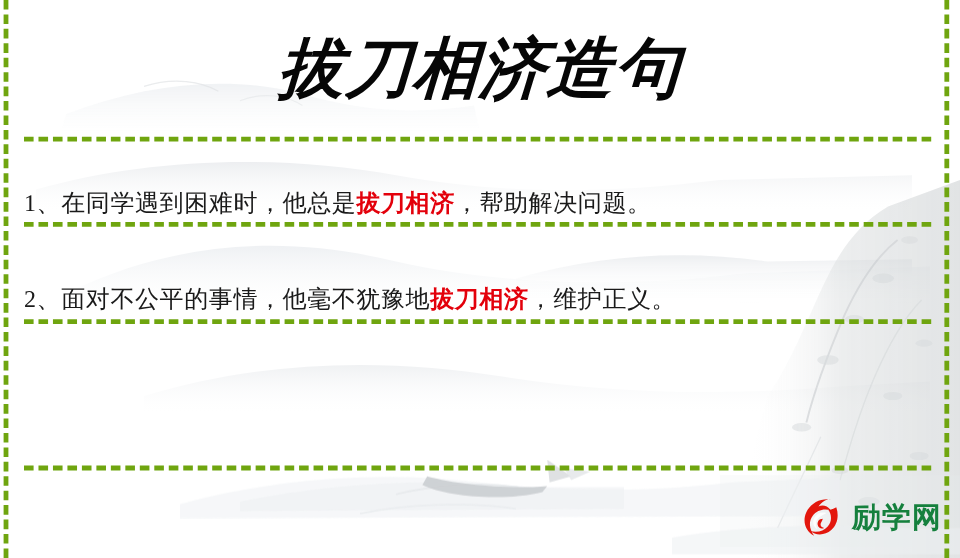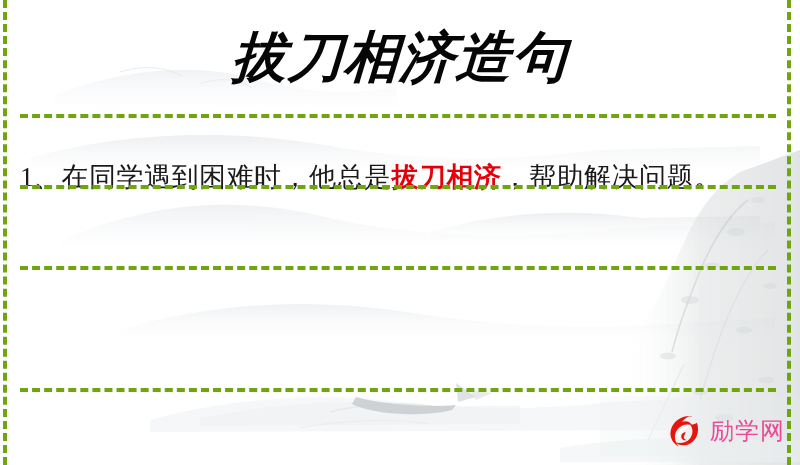--- a/index.html
+++ b/index.html
@@ -71,21 +71,21 @@
   .rule-1 { top: 114px; }
   .rule-2 { top: 185px; }
   .rule-3 { top: 266px; }
   .rule-4 { top: 388px; }
 
   .sentence {
     position: absolute;
     left: 20px;
     width: 758px;
     font-family: "Liberation Serif", "DejaVu Serif", serif;
-    font-size: 27px;
+    font-size: 20px;
     line-height: 45px;
     color: #1a1a1a;
     letter-spacing: 0.5px;
   }
   .s1 { top: 128px; }
   .s2 { top: 208px; }
   .s3 { top: 288px; }
 
   .hl {
     color: #e3000b;
@@ -99,22 +99,22 @@
     top: 412px;
     display: flex;
     align-items: center;
     gap: 6px;
     z-index: 7;
   }
   .logo-mark { width: 38px; height: 38px; display: block; }
   .logo-text {
     font-family: "DejaVu Sans", "Liberation Sans", sans-serif;
     font-size: 24px;
-    font-weight: 400;
-    color: #ec4899;
+    font-weight: 700;
+    color: #15803d;
     letter-spacing: 1px;
     line-height: 38px;
     white-space: nowrap;
   }
 </style>
 </head>
 <body>
 
 <div id="page">
 
@@ -201,20 +201,23 @@
     <div class="title">拔刀相济造句</div>
 
     <div class="rule rule-1"></div>
 
     <p class="sentence s1">
       <span>1、</span><span>在同学遇到困难时，他总是</span><span class="hl">拔刀相济</span><span>，帮助解决问题。</span>
     </p>
 
     <div class="rule rule-2"></div>
 
+    <p class="sentence s2">
+      <span>2、</span><span>面对不公平的事情，他毫不犹豫地</span><span class="hl">拔刀相济</span><span>，维护正义。</span>
+    </p>
 
     <div class="rule rule-3"></div>
 
 
     <div class="rule rule-4"></div>
   </div>
 
   <div class="logo">
     <svg class="logo-mark" viewBox="0 0 64 64" xmlns="http://www.w3.org/2000/svg" aria-hidden="true">
       <path d="M44,7 C30,5 16,12 10,25 C4,38 9,52 21,58 C14,49 13,38 19,30 C25,22 36,19 45,23 C40,16 33,14 27,17 C33,9 40,6 44,7 Z" fill="#e3170d"></path>

